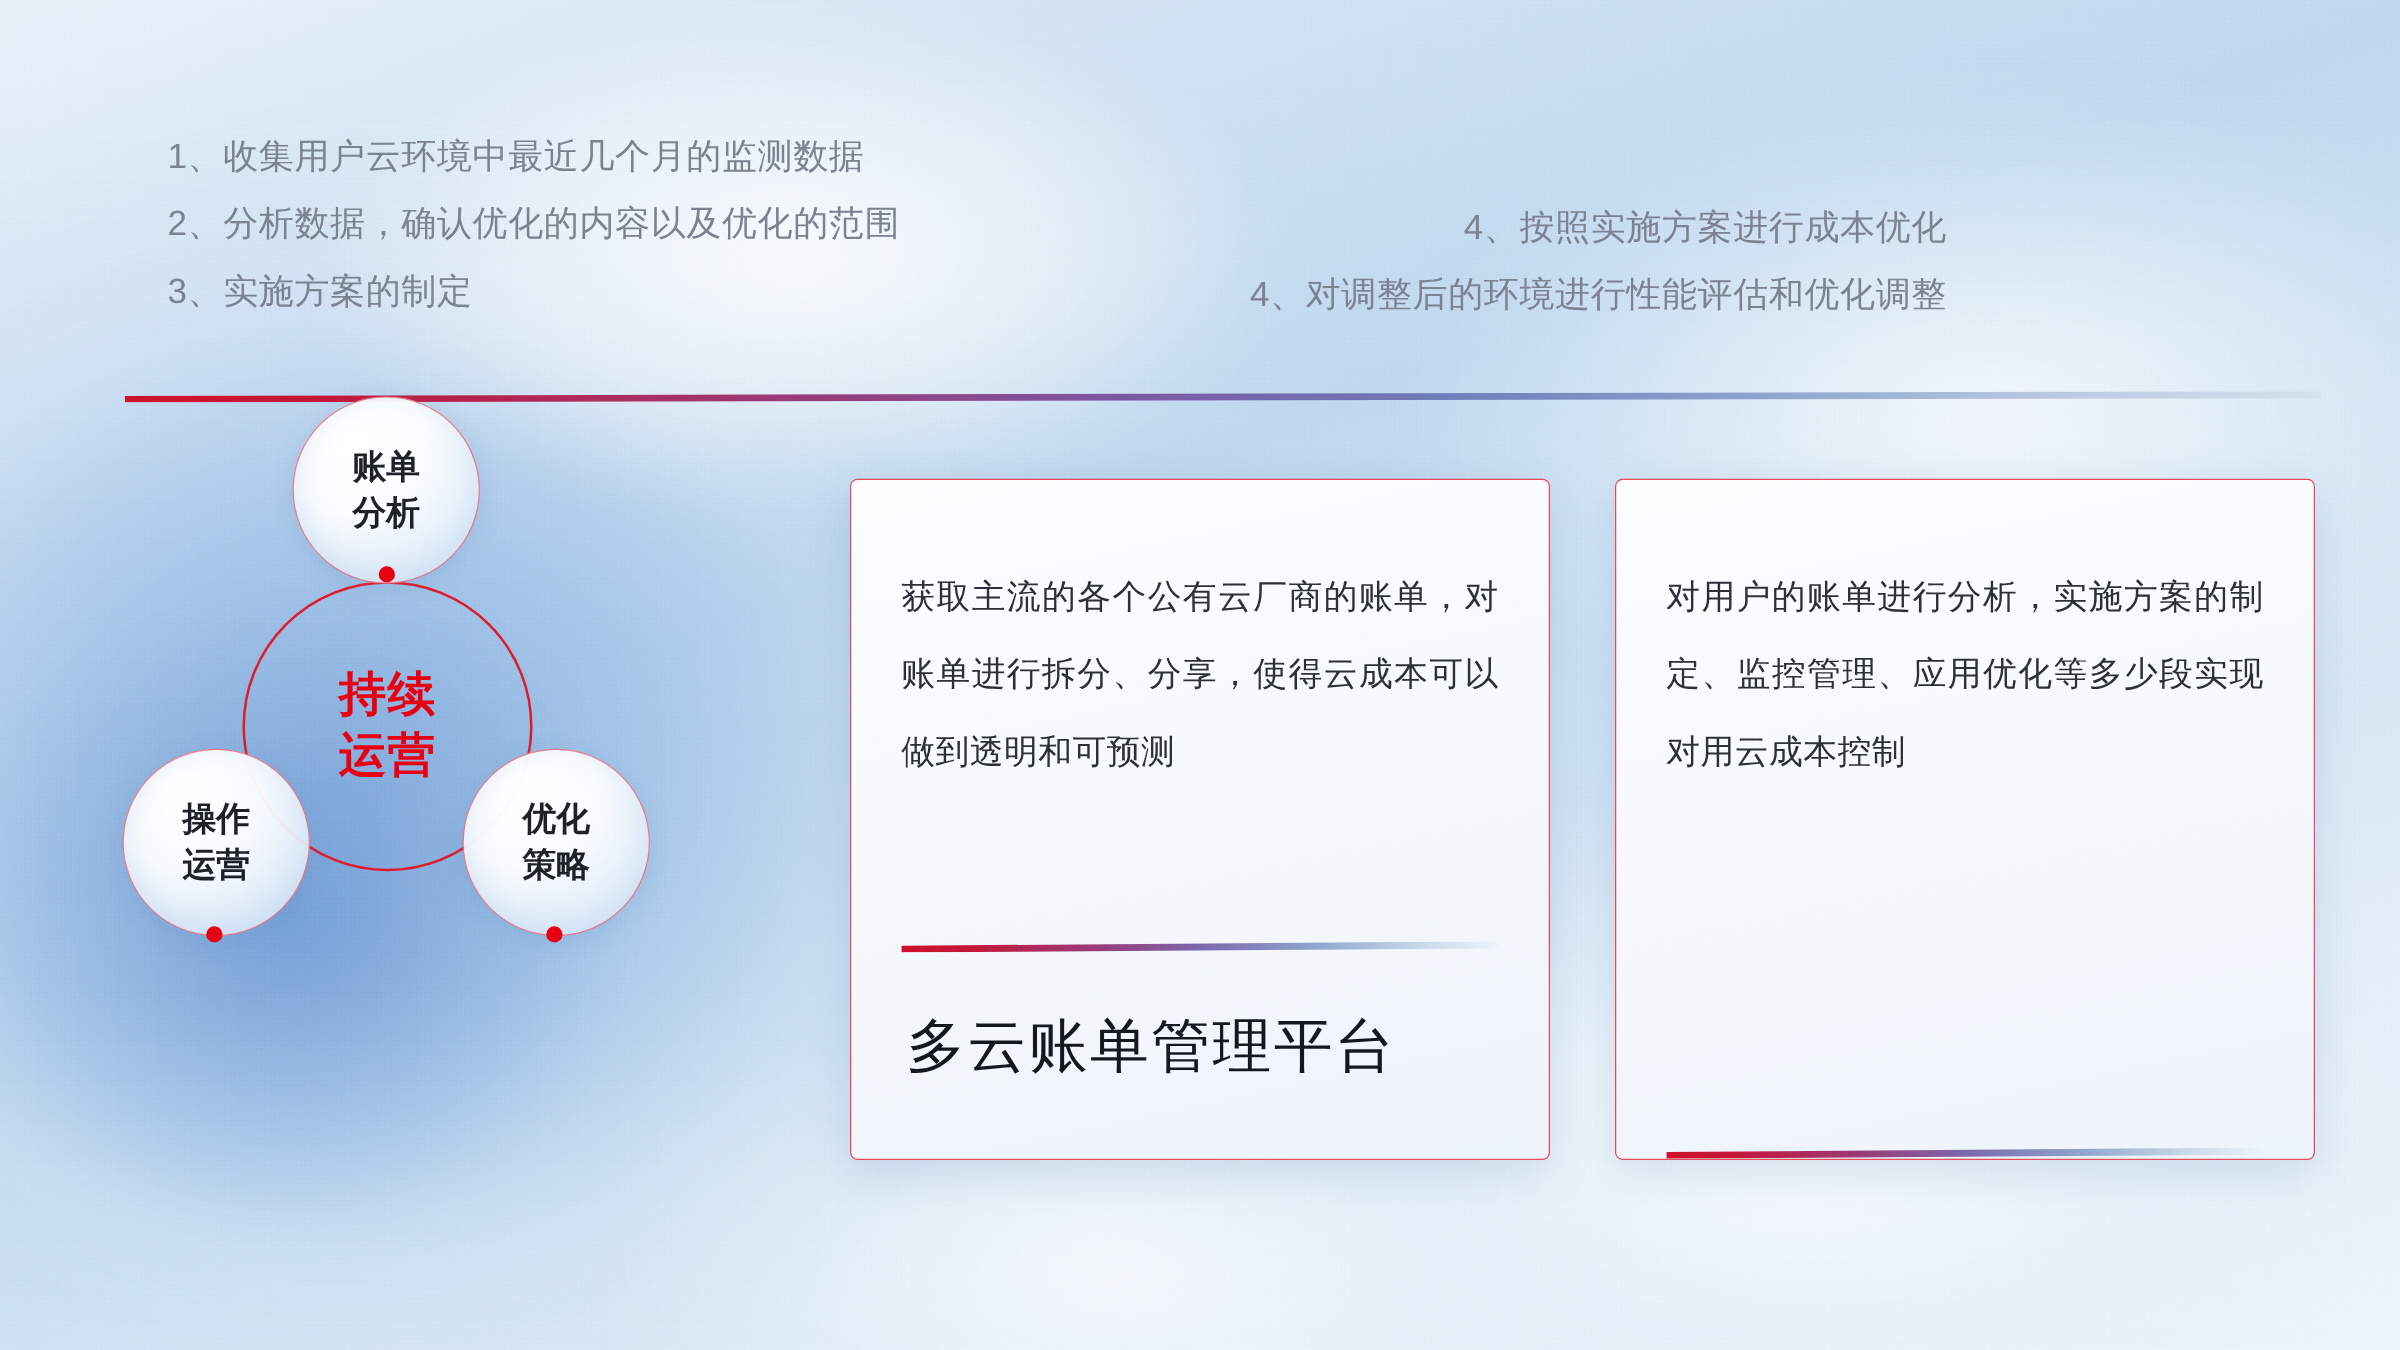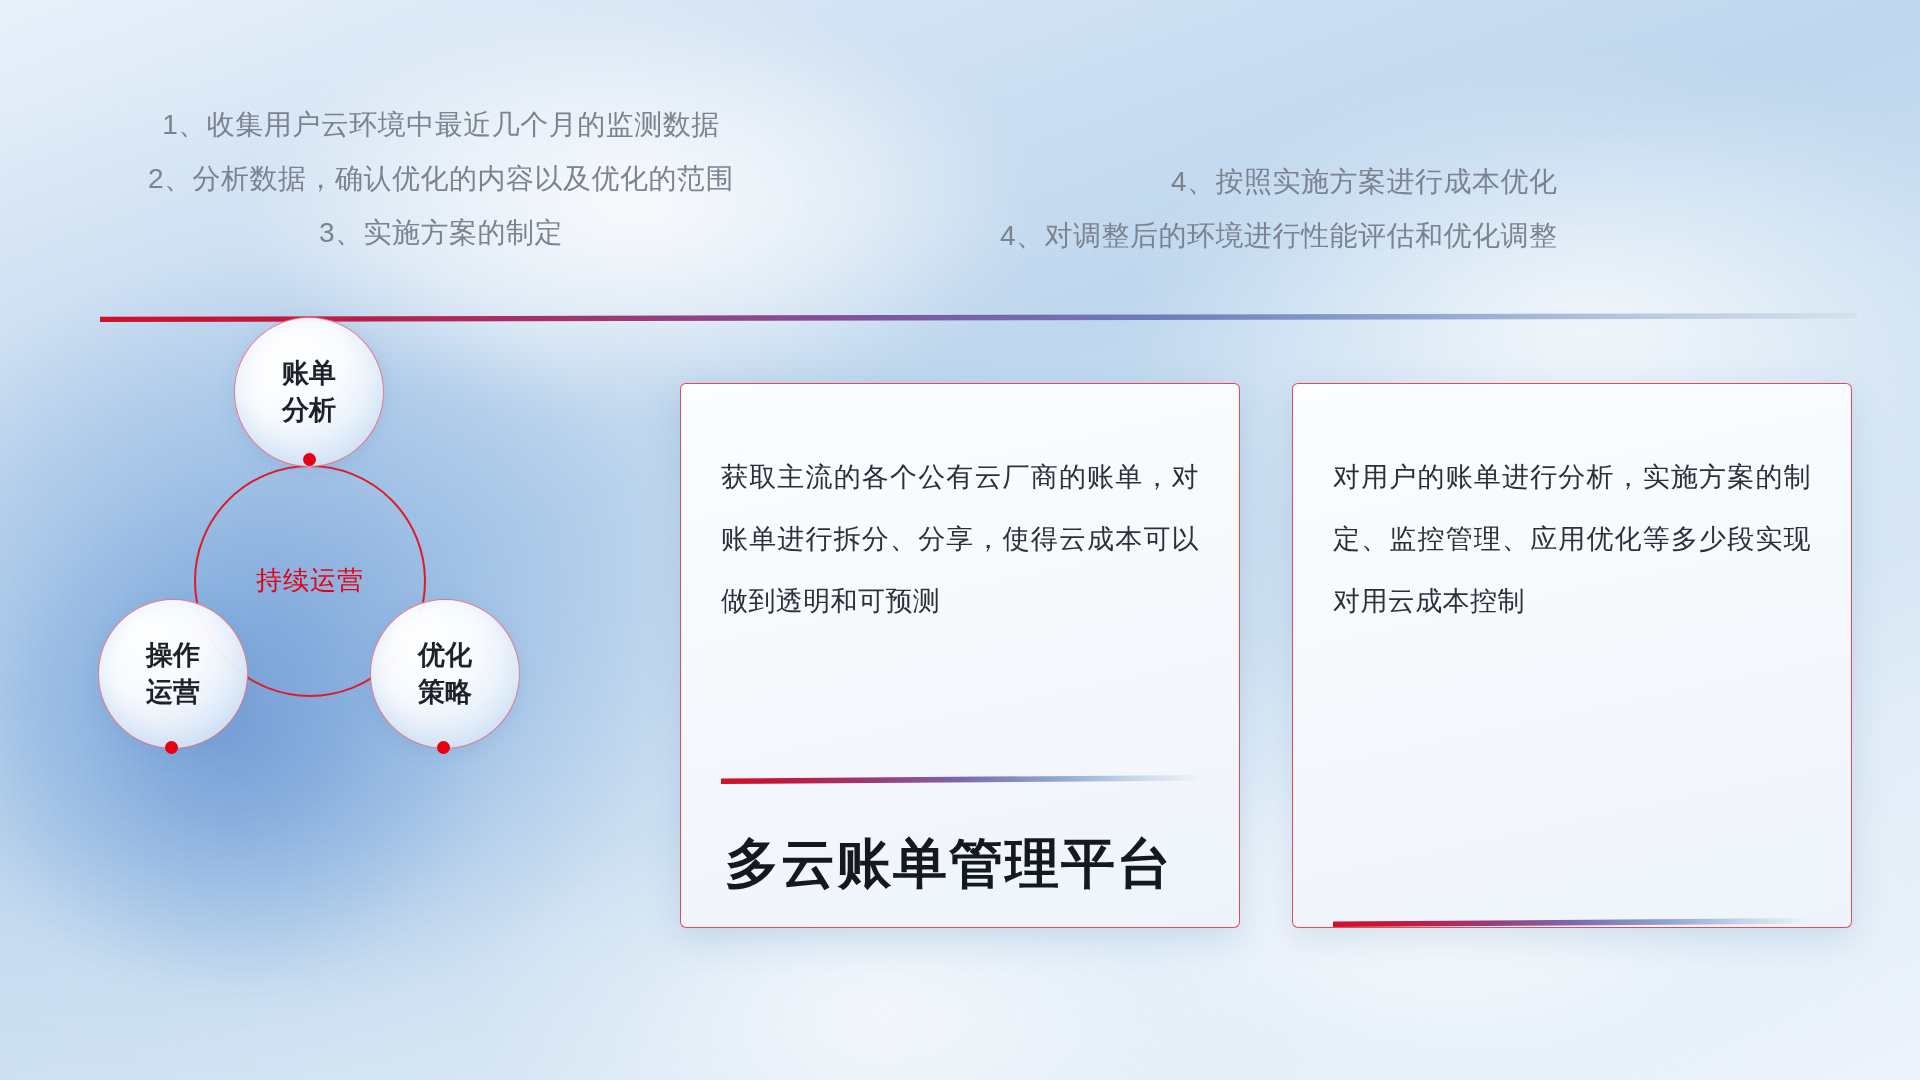--- a/index.html
+++ b/index.html
@@ -59,21 +59,21 @@
     background-image:
       repeating-linear-gradient(0deg, rgba(255,255,255,0.05) 0px, rgba(255,255,255,0.05) 1px, rgba(0,0,0,0.02) 1px, rgba(0,0,0,0.02) 2px),
       repeating-linear-gradient(90deg, rgba(255,255,255,0.05) 0px, rgba(255,255,255,0.05) 1px, rgba(0,0,0,0.02) 1px, rgba(0,0,0,0.02) 2px);
   }
 
   
   #stage { position: absolute; inset: 0; z-index: 2; }
 
   
   .steps-col { position: absolute; color: #7b8290; font-size: 28px; letter-spacing: 0.5px; }
-  .steps-left { left: 148px; top: 98px; text-align: center; }
+  .steps-left { left: 134px; top: 98px; }
   .steps-right { left: 1000px; top: 155px; text-align: right; }
   .step-line { line-height: 54px; white-space: nowrap; font-weight: 400; }
 
   
   .top-divider {
     position: absolute;
     left: 100px; top: 313px; width: 1757px; height: 9px;
     background: linear-gradient(90deg, #d0112b 0%, #c3173a 10%, #9b3a77 30%, #7b56a0 45%, #6f7cbb 60%, #8fa6cf 75%, #b9c9e0 88%, #d6e1ee 100%);
     clip-path: polygon(0% 42%, 100% 0%, 100% 62%, 0% 100%);
   }
@@ -98,23 +98,23 @@
     display: flex; flex-direction: column;
     align-items: center; justify-content: center;
     color: #1d2128; font-size: 27px; font-weight: 700; line-height: 1.36;
   }
   .venn-bubble.top    { left: 146px;  top: -38px; }
   .venn-bubble.left   { left: 10px;   top: 244px; }
   .venn-bubble.right  { left: 282px;  top: 244px; }
   .venn-center {
     position: absolute;
     left: 106px; top: 110px; width: 232px; height: 232px;
-    display: flex; flex-direction: row;
+    display: flex; flex-direction: column;
     align-items: center; justify-content: center;
-    color: #e60012; font-size: 26px; font-weight: 400; line-height: 1.30;
+    color: #e60012; font-size: 38px; font-weight: 700; line-height: 1.30;
     letter-spacing: 1px;
   }
   .venn-dot {
     position: absolute; width: 13px; height: 13px;
     border-radius: 50%; background: #e60012;
   }
   .venn-dot.d-top   { left: 215px; top: 98px; }
   .venn-dot.d-left  { left: 77px;  top: 386px; }
   .venn-dot.d-right { left: 349px; top: 386px; }
 
@@ -142,25 +142,25 @@
     flex: 0 0 auto;
   }
   .card-divider {
     margin-top: auto;
     height: 9px; width: 100%;
     background: linear-gradient(90deg, #d0112b 0%, #c3173a 12%, #9b3a77 32%, #7b68ac 50%, #8fa6cf 70%, #c6d6e8 86%, #eef4fb 100%);
     clip-path: polygon(0% 40%, 100% 0%, 100% 64%, 0% 100%);
   }
   .card-title {
     color: #14181f;
-    font-size: 54px;
-    font-weight: 700;
+    font-size: 47px;
+    font-weight: 400;
     letter-spacing: 2px;
     margin: 44px 0 0 4px;
-    padding-bottom: 26px;
+    padding-bottom: 58px;
   }
 </style>
 </head>
 <body>
 
 <div id="bg">
   <div class="bg-base"></div>
   <div class="bg-blue-left"></div>
   <div class="bg-blue-deep"></div>
   <div class="bg-mist-1"></div>

